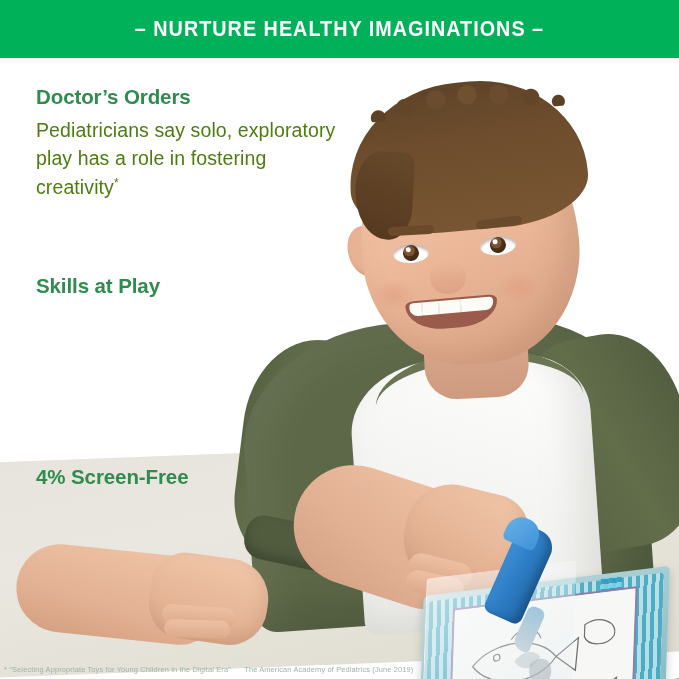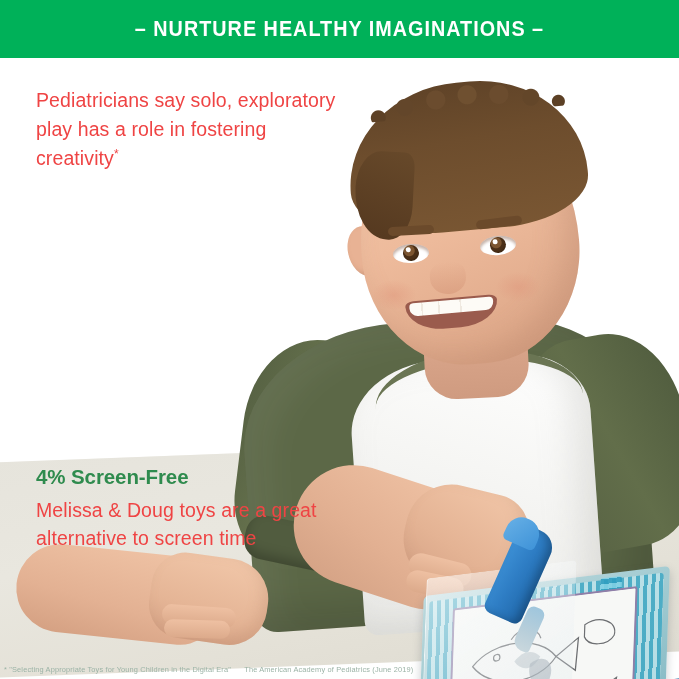--- a/index.html
+++ b/index.html
@@ -488,21 +488,21 @@
     font-weight: bold;
     color: #2f8b4e;
     letter-spacing: -0.1px;
     line-height: 1.1;
   }
   .block p {
     margin: 0;
     font-family: "Liberation Sans", sans-serif;
     font-size: 19.5px;
     font-weight: 300;
-    color: #ef4444;
+    color: #4d7c0f;
     line-height: 1.48;
     letter-spacing: 0.1px;
   }
   .sup {
     font-size: 12px;
     vertical-align: super;
   }
 
   
   .footnote {
@@ -596,29 +596,30 @@
     <div class="finger hl-f2"></div>
 
     <div class="pen-tip"></div>
     <div class="pen-body"></div>
     <div class="pen-cap"></div>
   </div>
 
   <div class="copy">
 
     <div class="block block-1">
+      <h2>Doctor’s Orders</h2>
       <p><span>Pediatricians say solo, exploratory play has a role in fostering creativity</span><span class="sup">*</span></p>
     </div>
 
     <div class="block block-2">
+      <h2>Skills at Play</h2>
     </div>
 
     <div class="block block-3">
       <h2>4% Screen-Free</h2>
-      <p>Melissa &amp; Doug toys are a great alternative to screen time</p>
     </div>
   </div>
 
   <div class="footnote">
     <span>*</span>
     <span>"Selecting Appropriate Toys for Young Children in the Digital Era"</span>
     <span class="gap"></span>
     <span>The American Academy of Pediatrics (June 2019)</span>
   </div>
 

